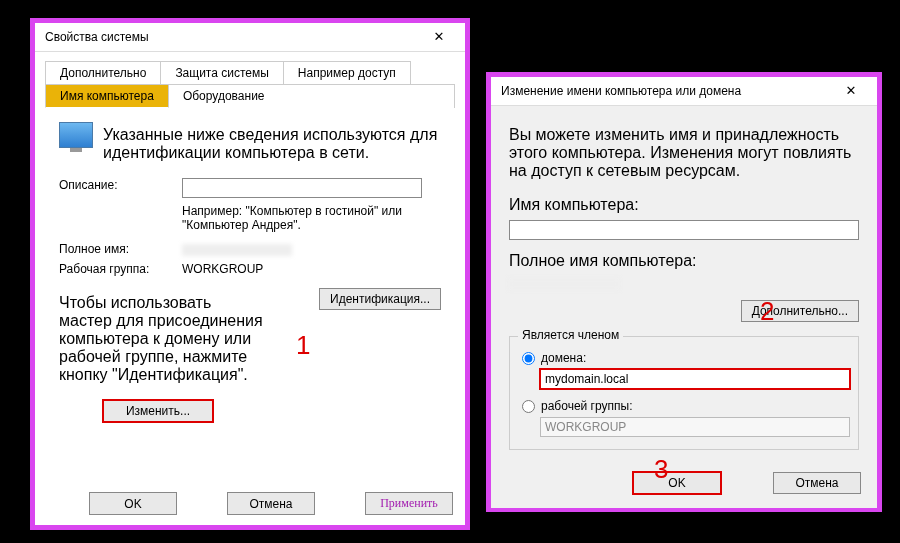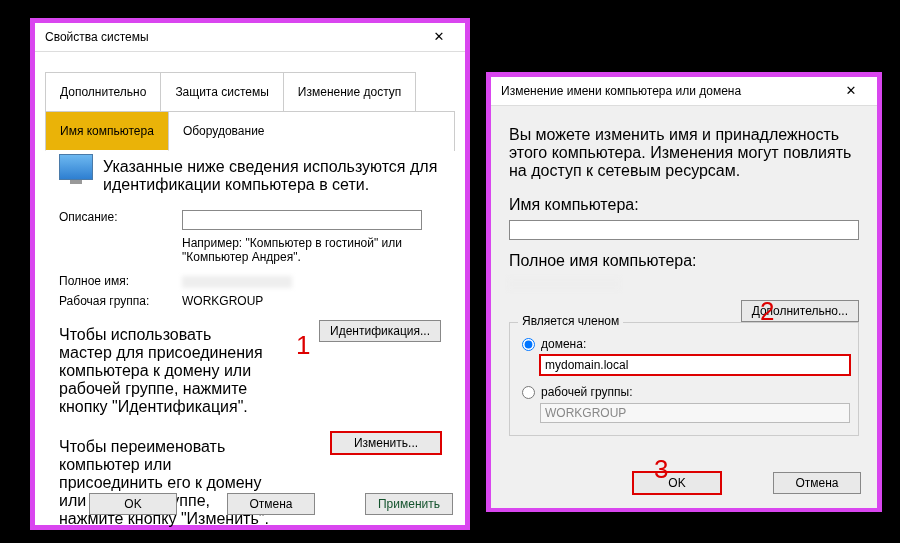--- a/index.html
+++ b/index.html
@@ -34,28 +34,28 @@
     text-align: center;
     line-height: 22px;
     font-size: 13px;
     cursor: pointer;
   }
   .tabs-row {
     display: flex;
     border-bottom: 1px solid #ccc;
   }
   .tab {
-    padding: 12px 14px;
+    padding: 4px 14px;
     border: 1px solid #ccc;
     border-bottom: none;
     background: #fff;
     font-size: 12px;
     cursor: pointer;
     position: relative;
-    top: 12px;
+    top: 1px;
   }
   .tab + .tab { border-left: none; }
   .tab.active {
     background: #eab308;
     border-bottom: 1px solid #fff;
     z-index: 2;
   }
   .tab-body {
     padding: 12px 14px;
   }
@@ -107,21 +107,21 @@
     min-width: 88px;
     padding: 3px 10px;
     border: 1px solid #888;
     background: #e9e9e9;
     font-size: 12px;
     font-family: inherit;
     cursor: pointer;
     text-align: center;
     margin-left: 44px;
   }
-  .btn[disabled] { color: #14532d; cursor: default; }
+  .btn[disabled] { color: #a21caf; cursor: default; font-family: Liberation Serif, serif; }
   .footer {
     position: absolute;
     bottom: 10px;
     right: 12px;
     display: flex;
     gap: 6px;
   }
   .para {
     font-size: 16px;
     margin: 6px 0;
@@ -141,20 +141,21 @@
     position: absolute;
     color: #d00;
     font-size: 26px;
     font-family: "Comic Sans MS", cursive, sans-serif;
     pointer-events: none;
   }
   .groupbox {
     border: 1px solid #ccc;
     padding: 10px 12px 12px;
     position: relative;
+    margin-top: 14px;
   }
   .groupbox > .legend {
     position: absolute;
     top: -9px;
     left: 8px;
     background: #f0f0f0;
     padding: 0 4px;
     font-size: 12px;
   }
   .radio-row {
@@ -196,21 +197,21 @@
 <div class="window" style="left:30px; top:18px; width:430px; height:502px;">
   <div class="titlebar">
     <span>Свойства системы</span>
     <span class="close">✕</span>
   </div>
 
   <div style="padding:8px 10px 0;">
     <div class="tabs-row" style="border-bottom:none;">
       <div class="tab">Дополнительно</div>
       <div class="tab">Защита системы</div>
-      <div class="tab">Изменение доступ</div>
+      <div class="tab">Например доступ</div>
     </div>
     <div class="tabs-row">
       <div class="tab active">Имя компьютера</div>
       <div class="tab" style="flex:1;">Оборудование</div>
     </div>
 
     <div class="tab-body">
       <div class="desc-row">
         <div class="pc-icon"></div>
         <div class="para" style="flex:1;">Указанные ниже сведения используются для идентификации компьютера в сети.</div>
@@ -231,21 +232,20 @@
         <div class="label-col">Рабочая группа:</div>
         <div>WORKGROUP</div>
       </div>
 
       <div class="two-col-line" style="margin-top:12px;">
         <div class="left para">Чтобы использовать мастер для присоединения компьютера к домену или рабочей группе, нажмите кнопку "Идентификация".</div>
         <button class="btn" style="min-width:110px;">Идентификация...</button>
       </div>
 
       <div class="two-col-line">
-        <div class="left para">Чтобы переименовать компьютер или присоединить его к домену или рабочей группе, нажмите кнопку "Изменить".</div>
         <button class="btn red-box" style="min-width:110px;">Изменить...</button>
       </div>
     </div>
   </div>
 
   <div class="footer">
     <button class="btn">OK</button>
     <button class="btn">Отмена</button>
     <button class="btn" disabled="">Применить</button>
   </div>

